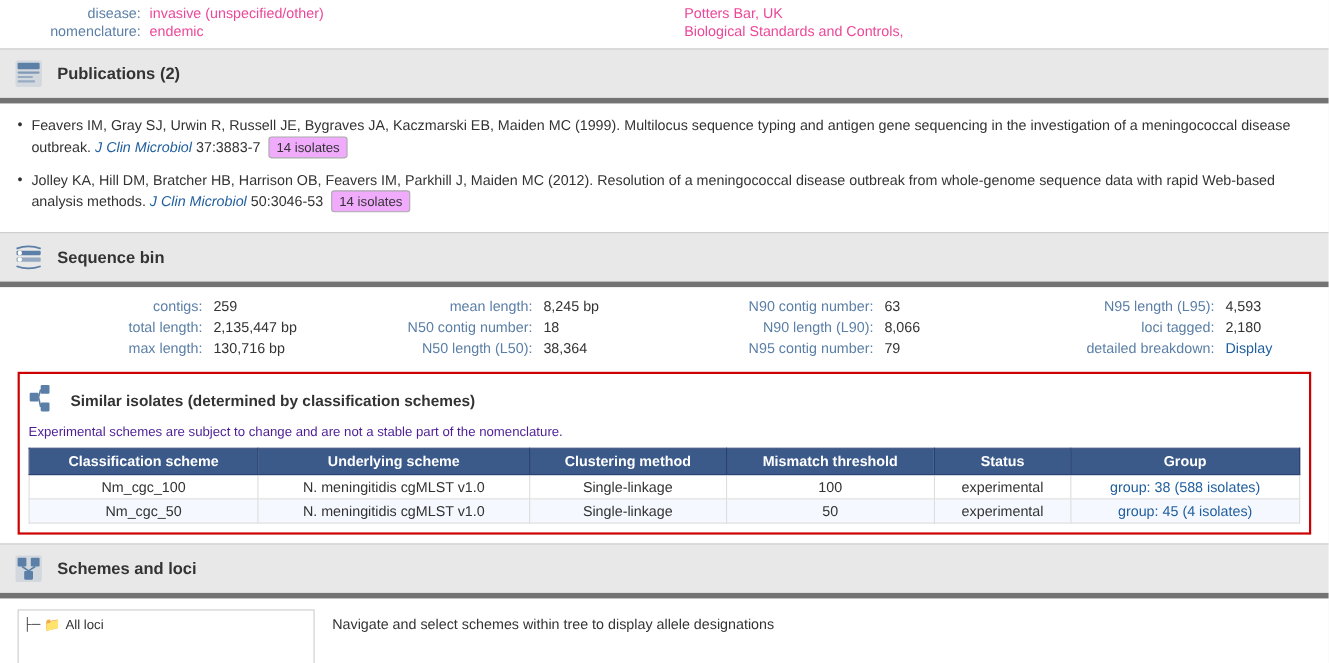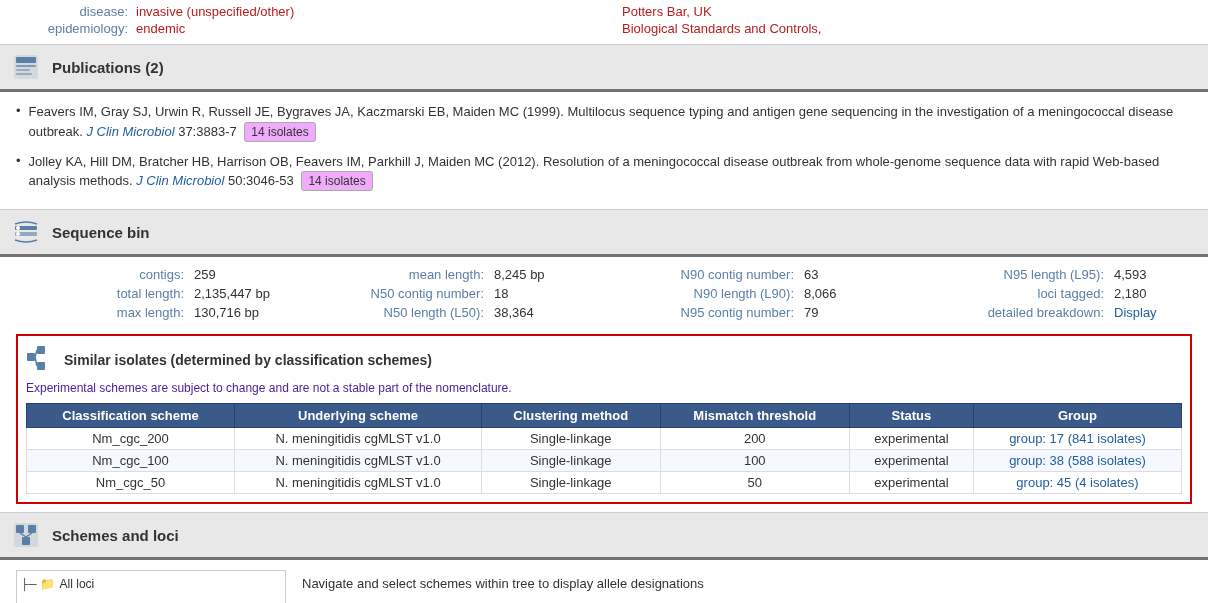--- a/index.html
+++ b/index.html
@@ -25,41 +25,41 @@
       margin-bottom: 2px;
     }
     .info-label {
       color: #5b7fa6;
       font-weight: normal;
       text-align: right;
       width: 120px;
       padding-right: 8px;
     }
     .info-value {
-      color: #b91c1c;
+      color: #ec4899;
     }
     .top-info-two-col {
       display: flex;
       gap: 36px;
     }
     .top-info-left {
       flex: 1;
     }
     .top-info-right {
       flex: 1;
     }
 
     
     .section-header {
       display: flex;
       align-items: center;
       background: #e8e8e8;
       padding: 6px 10px;
       border-top: 1px solid #ccc;
-      border-bottom: 3px solid #737373;
+      border-bottom: 5px solid #737373;
       margin-bottom: 6px;
     }
     .section-icon {
       width: 32px;
       height: 32px;
       margin-right: 10px;
       display: flex;
       align-items: center;
       justify-content: center;
       flex-shrink: 0;
@@ -215,21 +215,21 @@
 <div class="page-container">
 
   <div class="top-info">
     <div class="top-info-two-col">
       <div class="top-info-left">
         <div class="top-info-row">
           <span class="info-label">disease:</span>
           <span class="info-value">invasive (unspecified/other)</span>
         </div>
         <div class="top-info-row">
-          <span class="info-label">epidemiology:</span>
+          <span class="info-label">nomenclature:</span>
           <span class="info-value">endemic</span>
         </div>
       </div>
       <div class="top-info-right">
         <div class="top-info-row">
           <span class="info-value">Potters Bar, UK</span>
         </div>
         <div class="top-info-row">
           <span class="info-value">Biological Standards and Controls,</span>
         </div>
@@ -334,28 +334,20 @@
         <tr>
           <th>Classification scheme</th>
           <th>Underlying scheme</th>
           <th>Clustering method</th>
           <th>Mismatch threshold</th>
           <th>Status</th>
           <th>Group</th>
         </tr>
       </thead>
       <tbody id="similar-table-body">
-      <tr>
-            <td>Nm_cgc_200</td>
-            <td>N. meningitidis cgMLST v1.0</td>
-            <td>Single-linkage</td>
-            <td>200</td>
-            <td>experimental</td>
-            <td><a href="#" class="group-link">group: 17 (841 isolates)</a></td>
-          </tr>
           <tr>
             <td>Nm_cgc_100</td>
             <td>N. meningitidis cgMLST v1.0</td>
             <td>Single-linkage</td>
             <td>100</td>
             <td>experimental</td>
             <td><a href="#" class="group-link">group: 38 (588 isolates)</a></td>
           </tr>
           <tr>
             <td>Nm_cgc_50</td>

